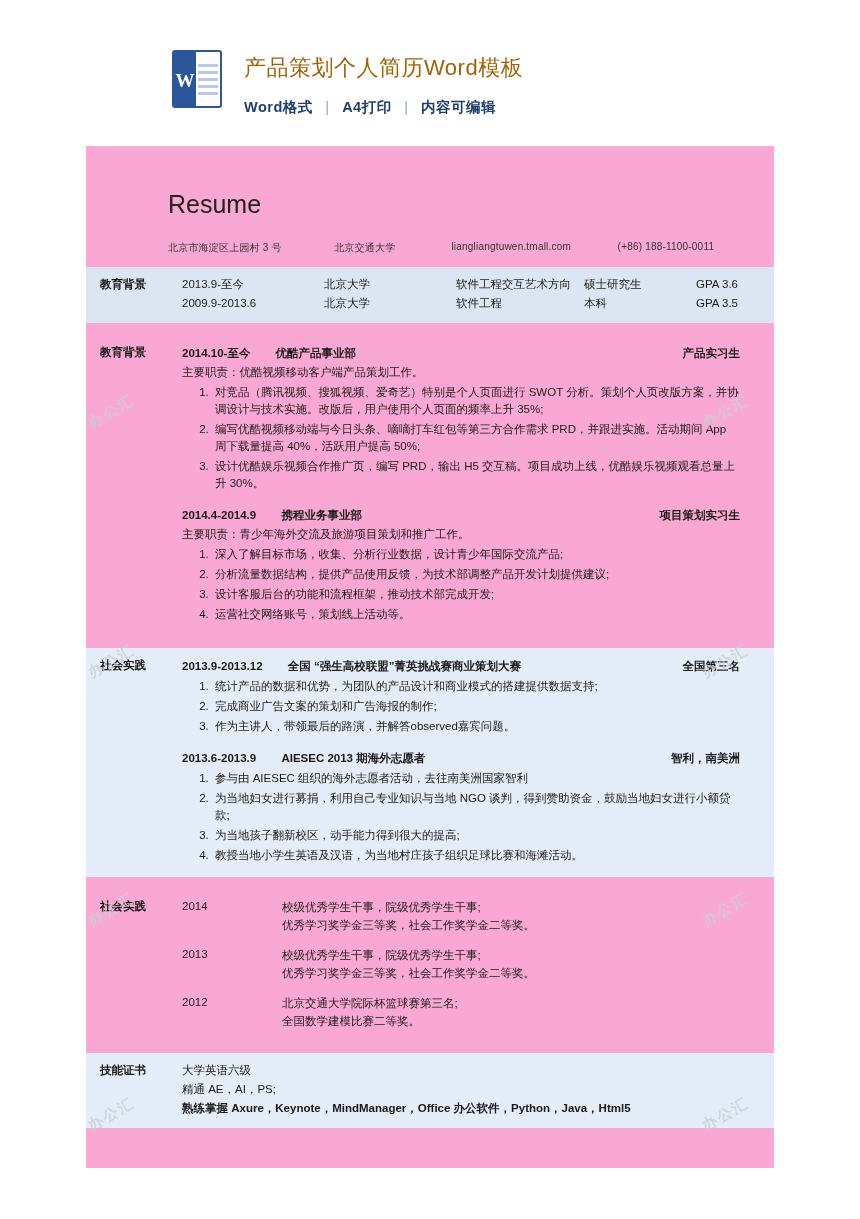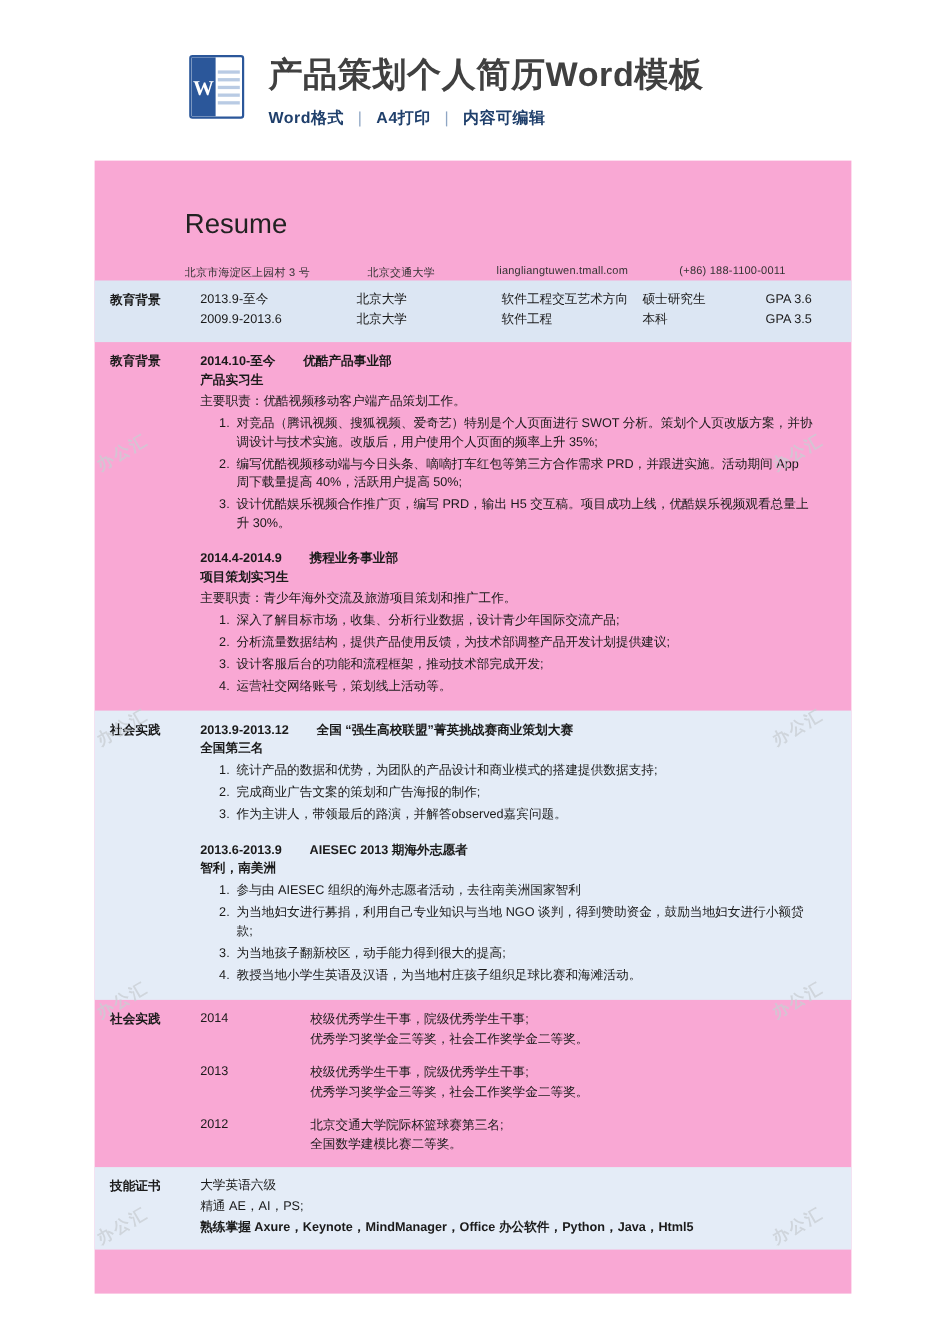--- a/index.html
+++ b/index.html
@@ -52,23 +52,23 @@
     background: #2b579a;
     color: #ffffff;
     font-size: 19px;
     font-weight: bold;
     line-height: 58px;
     text-align: center;
     font-family: "Liberation Serif", serif;
   }
   .banner-text { margin-left: 22px; padding-top: 2px; }
   .banner-title {
-    color: #404040;
-    font-size: 31px;
-    font-weight: bold;
+    color: #a16207;
+    font-size: 22px;
+    font-weight: normal;
     letter-spacing: .5px;
     line-height: 36px;
   }
   .banner-sub {
     margin-top: 12px;
     color: #1f3f6b;
     font-size: 14.5px;
     font-weight: bold;
     letter-spacing: .5px;
   }
@@ -99,20 +99,21 @@
     letter-spacing: .2px;
   }
   .contact-row .c1 { width: 170px; }
   .contact-row .c2 { width: 120px; }
   .contact-row .c3 { width: 170px; }
   .contact-row .c4 { width: 160px; }
 
   
   .section {
     display: flex;
+    margin-top: 12px;
     padding: 8px 34px 10px 0;
   }
   .section.shaded { background: #dce6f3; }
   .section.shaded-light { background: #e4ecf7; }
   .sec-label {
     flex: 0 0 96px;
     padding-left: 14px;
     font-size: 11.5px;
     font-weight: bold;
     color: #1a1a1a;
@@ -133,21 +134,20 @@
   .edu-c4 { width: 100px; }
   .edu-c5 { flex: 1 1 auto; text-align: right; padding-right: 2px; }
 
   
   .job-head {
     display: flex;
     justify-content: space-between;
     font-weight: bold;
     font-size: 11.5px;
     margin-top: 2px;
-    flex-direction: column;
   }
   .job-head .left span.org { margin-left: 22px; }
   .job-duty { margin-top: 2px; }
   ol.bullets {
     margin: 3px 0 0 0;
     padding-left: 30px;
   }
   ol.bullets li {
     margin-bottom: 3px;
     line-height: 17px;

